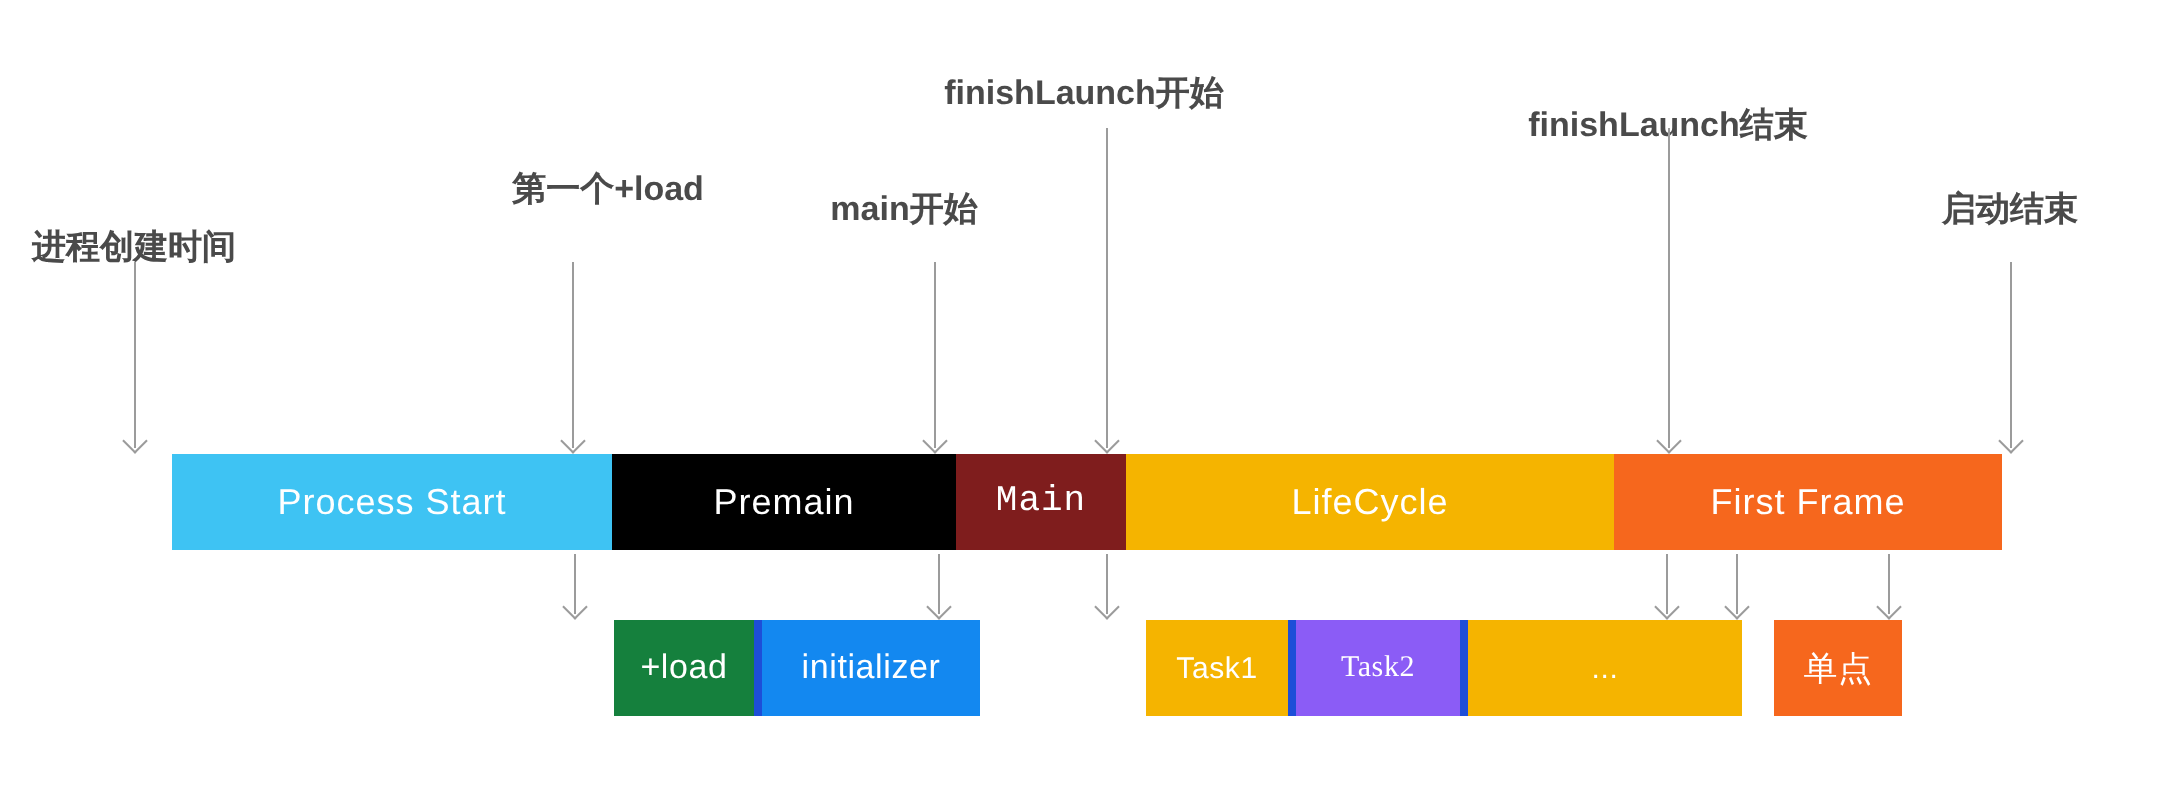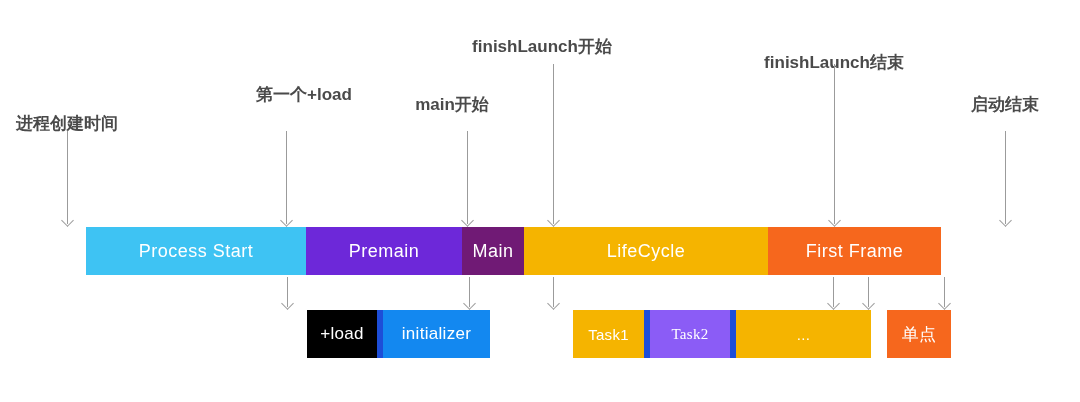--- a/index.html
+++ b/index.html
@@ -49,21 +49,21 @@
     height:100%;
     box-sizing:border-box;
   }
   .seg-label{
     color:#ffffff;
     font-size:18px;
     letter-spacing:0.5px;
     white-space:nowrap;
   }
   .subbar .seg + .seg{
-    border-left:6px solid #1d4ed8;
+    border-left:4px solid #1d4ed8;
   }
   .subbar .seg-label{
     font-size:17px;
     letter-spacing:0.3px;
   }
   .subbar[data-name="sub-bar-lifecycle-detail"] .seg-label{
     font-size:15px;
   }
 </style>
 </head>
@@ -79,37 +79,37 @@
     <div class="marker-label" data-name="marker-label-finishlaunch-start" style="left: 542px; top: 36px;">finishLaunch开始</div>
     <div class="arrow" data-name="marker-arrow-finishlaunch-start" style="left: 552.5px; top: 64px; height: 160px;"></div>
     <div class="marker-label" data-name="marker-label-finishlaunch-end" style="left: 834px; top: 52px;">finishLaunch结束</div>
     <div class="arrow" data-name="marker-arrow-finishlaunch-end" style="left: 833.5px; top: 64px; height: 160px;"></div>
     <div class="marker-label" data-name="marker-label-launch-end" style="left: 1005px; top: 94px;">启动结束</div>
     <div class="arrow" data-name="marker-arrow-launch-end" style="left: 1004.5px; top: 131px; height: 93px;"></div>
     <div class="bar" data-name="timeline-bar" style="left: 66px; top: 227px; height: 48px;">
       <div class="seg" data-name="bar-segment-process-start" style="width: 220px; background: rgb(62, 195, 243);">
         <span class="seg-label" data-name="bar-segment-label-process-start">Process Start</span>
       </div>
-      <div class="seg" data-name="bar-segment-premain" style="width: 156px; background: #6d28d9;">
+      <div class="seg" data-name="bar-segment-premain" style="width: 172px; background: #000000;">
         <span class="seg-label" data-name="bar-segment-label-premain">Premain</span>
       </div>
-      <div class="seg" data-name="bar-segment-main" style="width: 62px; background: #701a75;">
+      <div class="seg" data-name="bar-segment-main" style="width: 85px; background: #7f1d1d; font-family: Liberation Mono, monospace;">
         <span class="seg-label" data-name="bar-segment-label-main">Main</span>
       </div>
       <div class="seg" data-name="bar-segment-lifecycle" style="width: 244px; background: rgb(245, 180, 0);">
         <span class="seg-label" data-name="bar-segment-label-lifecycle">LifeCycle</span>
       </div>
-      <div class="seg" data-name="bar-segment-first-frame" style="width: 173px; background: rgb(246, 103, 29);">
+      <div class="seg" data-name="bar-segment-first-frame" style="width: 194px; background: rgb(246, 103, 29);">
         <span class="seg-label" data-name="bar-segment-label-first-frame">First Frame</span>
       </div>
     </div>
     <div class="arrow" data-name="sub-arrow-premain-detail-start" style="left: 286.5px; top: 277px; height: 30px;"></div>
     <div class="arrow" data-name="sub-arrow-premain-detail-end" style="left: 468.5px; top: 277px; height: 30px;"></div>
     <div class="bar subbar" data-name="sub-bar-premain-detail" style="left: 287px; top: 310px; height: 48px;">
-      <div class="seg" data-name="sub-segment-load" style="width: 70px; background: #000000;">
+      <div class="seg" data-name="sub-segment-load" style="width: 70px; background: #15803d;">
         <span class="seg-label" data-name="sub-segment-label-load">+load</span>
       </div>
       <div class="seg" data-name="sub-segment-initializer" style="width: 113px; background: rgb(19, 136, 240);">
         <span class="seg-label" data-name="sub-segment-label-initializer">initializer</span>
       </div>
     </div>
     <div class="arrow" data-name="sub-arrow-lifecycle-detail-start" style="left: 552.5px; top: 277px; height: 30px;"></div>
     <div class="arrow" data-name="sub-arrow-lifecycle-detail-end" style="left: 832.5px; top: 277px; height: 30px;"></div>
     <div class="bar subbar" data-name="sub-bar-lifecycle-detail" style="left: 553px; top: 310px; height: 48px; border-radius: 22px;">
       <div class="seg" data-name="sub-segment-task1" style="width: 71px; background: rgb(245, 180, 0);">

